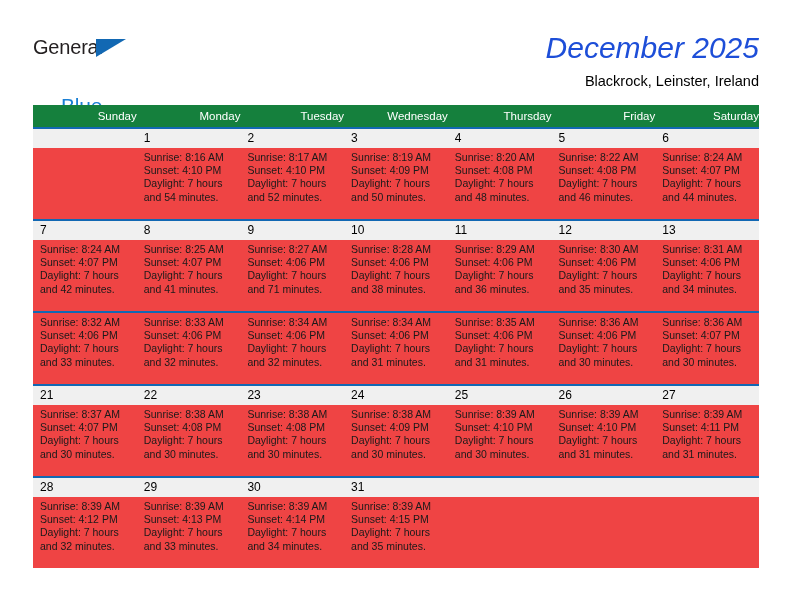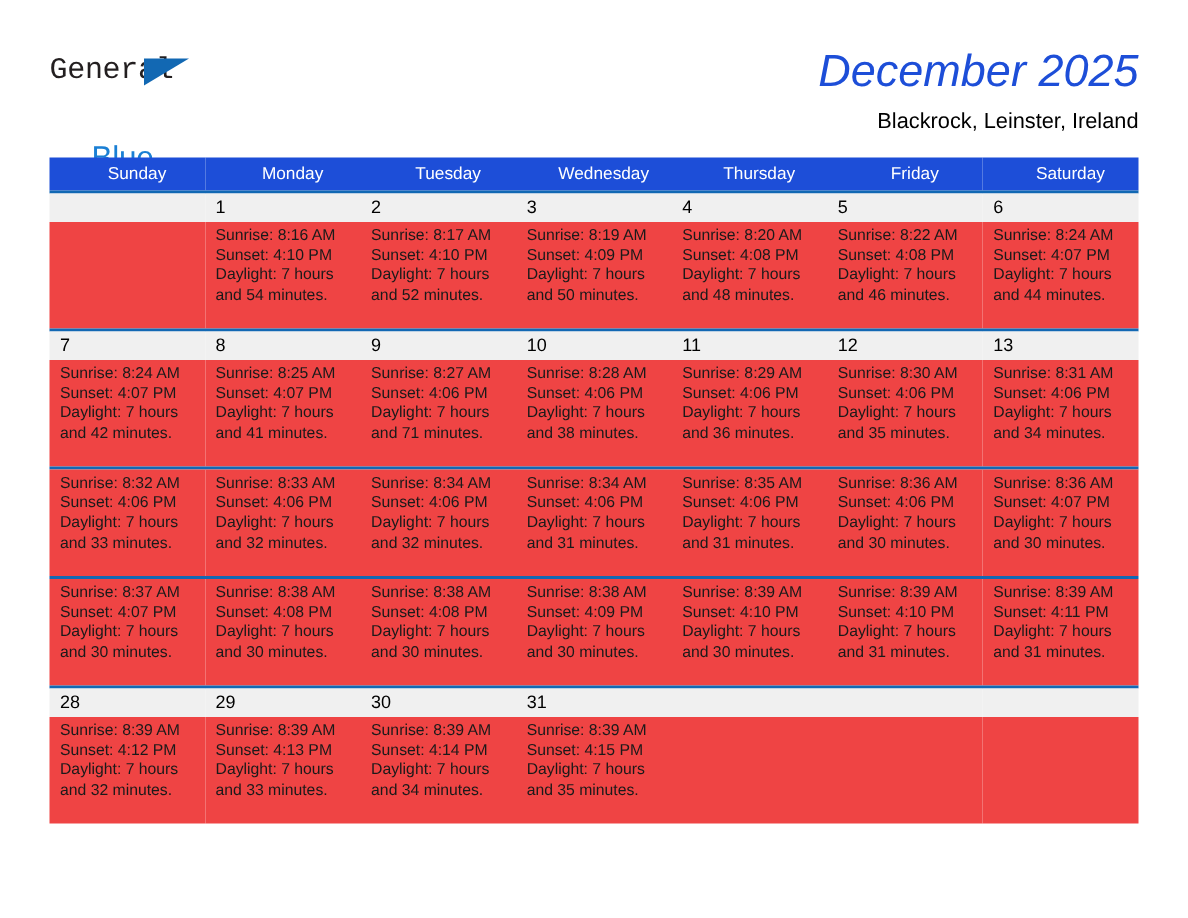--- a/index.html
+++ b/index.html
@@ -38,21 +38,21 @@
     width: 130px;
     height: 52px;
   }
   .logo-general {
     position: absolute;
     left: 0px;
     top: 0px;
     font-size: 20px;
     letter-spacing: -0.2px;
     color: #231f20;
-    font-family: Liberation Mono, monospace;
+    font-family: Liberation Sans, sans-serif;
     text-align: right;
   }
   .logo-tri {
     position: absolute;
     left: 63px;
     top: 3px;
     width: 0;
     height: 0;
     border-left: 30px solid #1268b3;
     border-bottom: 18px solid transparent;
@@ -94,25 +94,25 @@
   .calendar {
     position: absolute;
     left: 33px;
     top: 105px;
     width: 726px;
     border-collapse: collapse;
     table-layout: fixed;
   }
 
   .calendar th {
-    background: #1d4ed8;
+    background: #15803d;
     color: #ffffff;
     font-size: 11.5px;
     font-weight: normal;
-    text-align: center;
+    text-align: right;
     padding: 5px 0 5px 13px;
     height: 12px;
     border: none;
   }
 
   .week-sep td {
     padding: 0;
     height: 2px;
     background: #1268b3;
     border: none;
@@ -332,20 +332,29 @@
           <td>
             <span class="line">Sunrise: 8:36 AM</span>
             <span class="line">Sunset: 4:07 PM</span>
             <span class="line">Daylight: 7 hours</span>
             <span class="line">and 30 minutes.</span>
           </td>
         </tr>
         <tr class="week-sep">
           <td colspan="7"></td>
         </tr>
+        <tr class="daynum-row">
+          <td>21</td>
+          <td>22</td>
+          <td>23</td>
+          <td>24</td>
+          <td>25</td>
+          <td>26</td>
+          <td>27</td>
+        </tr>
         <tr class="detail-row">
           <td>
             <span class="line">Sunrise: 8:37 AM</span>
             <span class="line">Sunset: 4:07 PM</span>
             <span class="line">Daylight: 7 hours</span>
             <span class="line">and 30 minutes.</span>
           </td>
           <td>
             <span class="line">Sunrise: 8:38 AM</span>
             <span class="line">Sunset: 4:08 PM</span>

